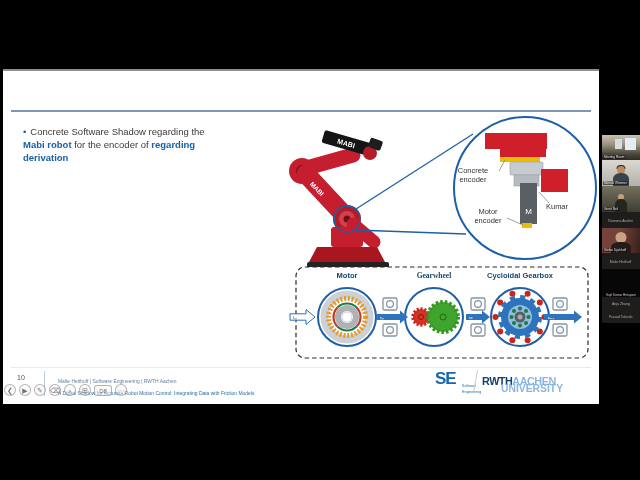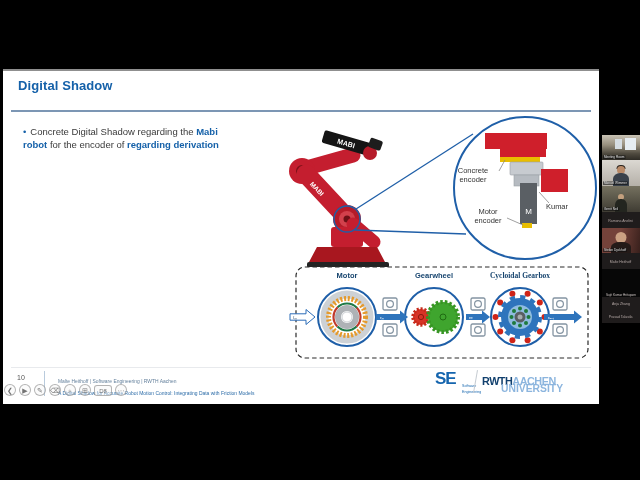--- a/index.html
+++ b/index.html
@@ -189,35 +189,34 @@
         <polygon points="463,243 479,243 479,239.5 487,246 479,252.5 479,249 463,249" fill="#2E74BC"></polygon>
         <polygon points="541,243 571,243 571,239.5 579,246 571,252.5 571,249 541,249" fill="#2E74BC"></polygon>
         <text x="290" y="247.8" font-size="4.2" font-style="italic" fill="#1a3a5c">Iₘ</text>
         <text x="377" y="247.8" font-size="4.2" font-style="italic" fill="#fff">τₘ</text>
         <text x="466" y="247.8" font-size="4.2" font-style="italic" fill="#fff">τɢ</text>
         <text x="545" y="247.8" font-size="4.2" font-style="italic" fill="#fff">τₒᵤₜ</text>
       </g>
     </svg>
 
     <div class="abs title">
-      <div>Digital Shadow</div>
     </div>
     <div class="abs rule"></div>
 
-    <div class="abs bullet"><span class="dot">•</span><span>Concrete Digital Shadow regarding the </span><span class="hl">Mabi robot</span><span> for the encoder of </span><span class="hl">regarding derivation</span></div>
+    <div class="abs bullet"><span class="dot">•</span><span>Concrete Software Shadow regarding the </span><span class="hl">Mabi robot</span><span> for the encoder of </span><span class="hl">regarding derivation</span></div>
 
     <div class="abs clab" style="left:440px;top:96px;width:60px;">Concrete</div>
     <div class="abs clab" style="left:440px;top:105px;width:60px;">encoder</div>
     <div class="abs clab" style="left:455px;top:137px;width:60px;">Motor</div>
     <div class="abs clab" style="left:455px;top:146px;width:60px;">encoder</div>
     <div class="abs clab" style="left:538px;top:132px;width:32px;">Kumar</div>
 
     <div class="abs dlab" style="left:314px;top:200px;width:60px;">Motor</div>
-    <div class="abs dlab" style="left:391px;top:200px;width:80px;">Gearwheel</div>
-    <div class="abs dlab" style="left:467px;top:200px;width:100px;font-family:Liberation Serif, serif;">Cycloidal Gearbox</div>
+    <div class="abs dlab" style="left:391px;top:200px;width:80px;font-family:Liberation Serif, serif;">Gearwheel</div>
+    <div class="abs dlab" style="left:467px;top:200px;width:100px;">Cycloidal Gearbox</div>
 
     <div class="abs fsep"></div>
     <div class="abs fnum">10</div>
     <div class="abs fdiv"></div>
     <div class="abs fl1"><span class="t55">Malte Heithoff | Software Engineering  |  RWTH Aachen</span></div>
     <div class="abs fl2"><span class="t55">A Digital Shadow for Accurate Robot Motion Control: Integrating Data with Friction Models</span></div>
     <div class="abs se">SE</div>
     <div class="abs sesub1"><span class="t45">Software</span></div>
     <div class="abs sesub2"><span class="t45">Engineering</span></div>
     <div class="abs logodiv"></div>

